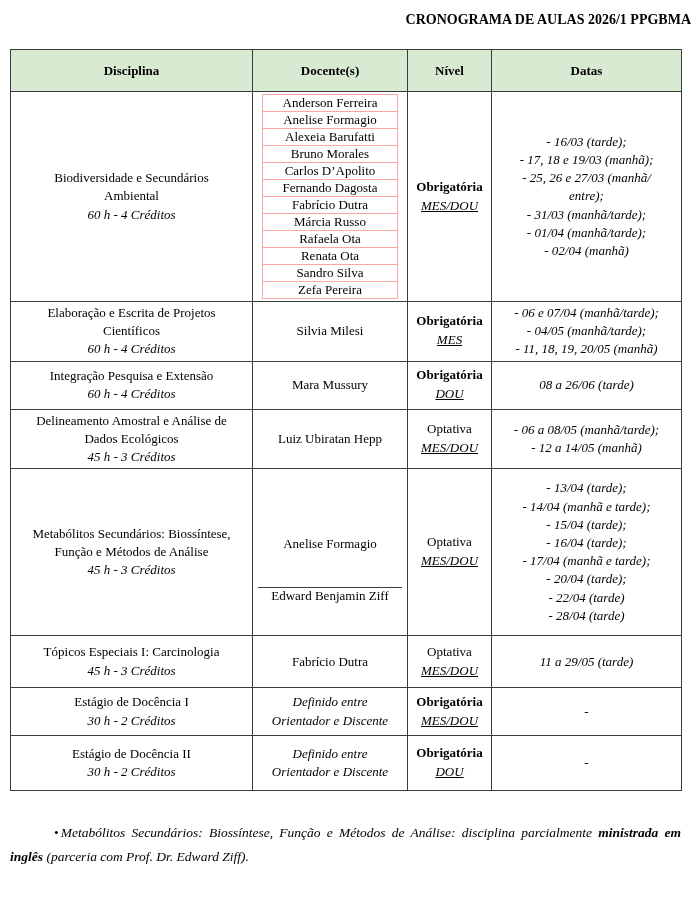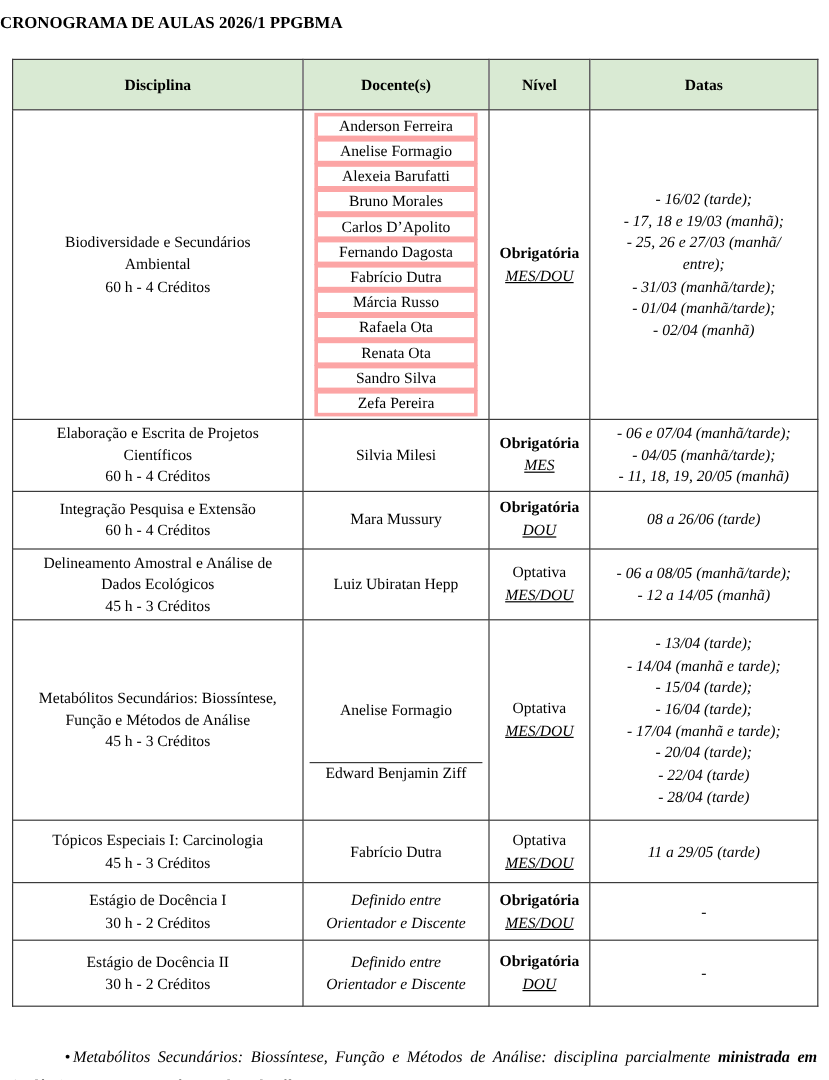--- a/index.html
+++ b/index.html
@@ -1,45 +1,45 @@
 <!DOCTYPE html>
 <html><head>
 <meta charset="utf-8">
 <style>
   html,body{margin:0;padding:0;}
   body{
     width:691px;height:900px;background:#ffffff;color:#000;
     font-family:"Liberation Serif","DejaVu Serif",serif;
     -webkit-font-smoothing:antialiased;
   }
-  .title{ text-align:left; font-weight:bold; font-size:14px; padding-top:12px; }
+  .title{ text-align:right; font-weight:bold; font-size:14px; padding-top:12px; }
   .subtitle{ text-align:center; font-size:13.5px; margin-top:24px; }
   .subtitle .u{ text-decoration:underline; }
 
   table.sched{
     width:671px; margin:21px 10px 0 10px;
     border-collapse:collapse; table-layout:fixed;
   }
   table.sched td, table.sched th{
     border:1px solid #3b3b3b; text-align:center; vertical-align:middle;
     font-size:13px; padding:2px 5px; overflow:hidden;margin-left:18px;
   }
   tr.hr0{height:42px} tr.rr0{height:206px} tr.rr1{height:54px} tr.rr2{height:48px}
   tr.rr3{height:53px} tr.rr4{height:167px} tr.rr5{height:52px} tr.rr6{height:48px}
   tr.rr7{height:55px}
 
   th.hcell{ background:#d9ead3; font-weight:bold; font-size:13px; }
 
   .disc-line{ line-height:1.4; }
-  .cred{ line-height:1.4; }
+  .cred{ font-style:italic; line-height:1.4; }
 
   td.docbox-cell{ padding:0; vertical-align:top; }
   .stack{ display:flex; flex-direction:column; height:100%; margin:0 4px; }
   .nbox{
-    flex:1 1 0; border:3px solid #fca5a5; margin-top:-1px;
+    flex:1 1 0; border:1px solid #fca5a5; margin-top:-1px;
     display:flex; align-items:center; justify-content:center; font-size:13px;
   }
   .nbox:first-child{ margin-top:0; }
 
   td.split-cell{ padding:0; }
   .split-stack{ display:flex; flex-direction:column; height:100%; }
   .sub-doc{ display:flex; align-items:center; justify-content:center; font-size:13px; }
   .sub-top{ height:86px; border-bottom:1px solid #3b3b3b; }
   .sub-bot{ flex:1 1 auto; }
 
@@ -101,21 +101,21 @@
           <div class="nbox">Renata Ota</div>
           <div class="nbox">Sandro Silva</div>
           <div class="nbox">Zefa Pereira</div>
         </div>
       </td>
       <td>
         <div class="ntype bold">Obrigatória</div>
         <div class="nlev">MES/DOU</div>
       </td>
       <td class="dates-cell">
-        <div class="date-line">- 16/02 (tarde);</div>
+        <div class="date-line">- 16/03 (tarde);</div>
         <div class="date-line">- 17, 18 e 19/03 (manhã);</div>
         <div class="date-line">- 25, 26 e 27/03 (manhã/</div>
         <div class="date-line">entre);</div>
         <div class="date-line">- 31/03 (manhã/tarde);</div>
         <div class="date-line">- 01/04 (manhã/tarde);</div>
         <div class="date-line">- 02/04 (manhã)</div>
       </td>
     </tr>
 
     <tr class="rr1">

